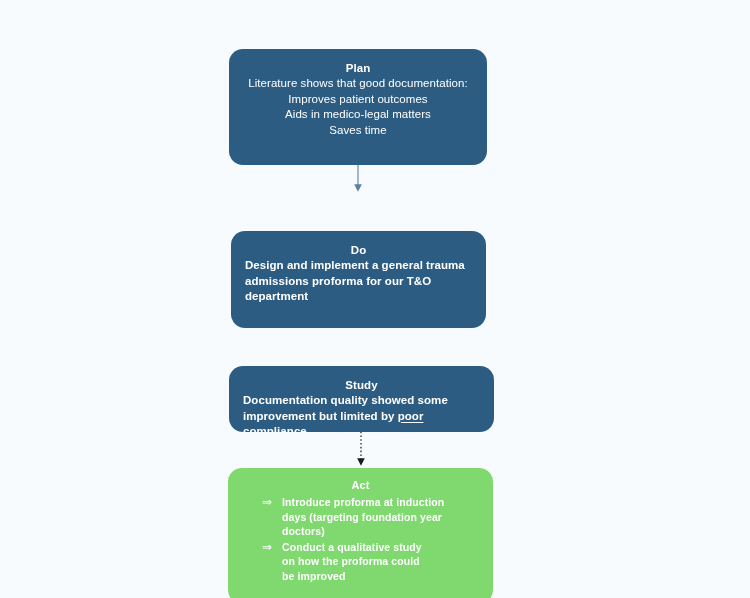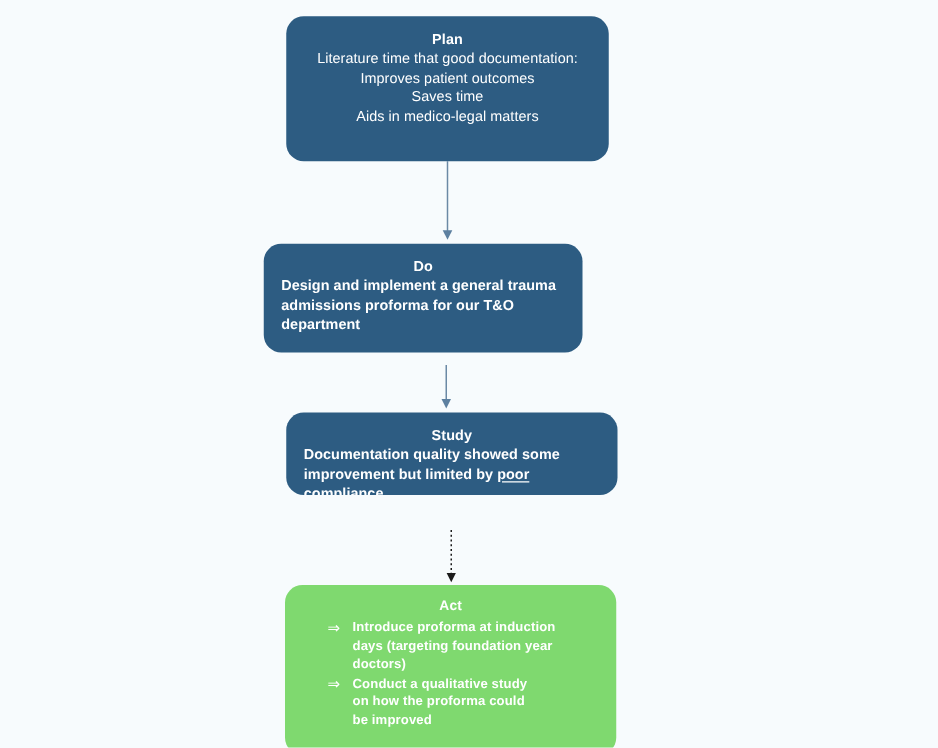--- a/index.html
+++ b/index.html
@@ -22,21 +22,21 @@
   }
 
   .node {
     position: absolute;
     box-sizing: border-box;
     border-radius: 14px;
     color: #ffffff;
     overflow: hidden;
   }
 
-  .node.blue  { background: #2d5c82; }
+  .node.blue  { background: #2d5c82; margin-top: 36px; }
   .node.green { background: #7fd96f; }
 
   .node-title {
     text-align: center;
     font-weight: bold;
     font-size: 11.5px;
     line-height: 15px;
     letter-spacing: 0.1px;
   }
 
@@ -52,22 +52,22 @@
 
   
   #node-plan {
     left: 229px; top: 13px;
     width: 258px; height: 116px;
     padding: 12px 10px 0 10px;
   }
 
   
   #node-do {
-    left: 211px; top: 195px;
-    width: 255px; height: 87px;
+    left: 231px; top: 195px;
+    width: 255px; height: 97px;
     padding: 12px 14px 0 14px;
   }
   #node-do .node-body { font-weight: bold; }
 
   
   #node-study {
     left: 229px; top: 330px;
     width: 265px; height: 66px;
     padding: 12px 14px 0 14px;
   }
@@ -140,24 +140,24 @@
 
     <line x1="357" y1="292" x2="357" y2="323" stroke="#6b89a5" stroke-width="1.2" marker-end="url(#arrow-blue)"></line>
 
     <line x1="361" y1="424" x2="361" y2="462" stroke="#1b1b1b" stroke-width="1.2" stroke-dasharray="1.6 2.2" marker-end="url(#arrow-dark)"></line>
   </svg>
 
 
   <div class="node blue" id="node-plan">
     <div class="node-title">Plan</div>
     <div class="node-body center">
-      <span class="line">Literature time that good documentation:</span>
+      <span class="line">Literature shows that good documentation:</span>
       <span class="line">Improves patient outcomes</span>
+      <span class="line">Aids in medico-legal matters</span>
       <span class="line">Saves time</span>
-      <span class="line">Aids in medico-legal matters</span>
     </div>
   </div>
 
   <div class="node blue" id="node-do">
     <div class="node-title">Do</div>
     <div class="node-body left">Design and implement a general trauma admissions proforma for our T&amp;O department</div>
   </div>
 
   <div class="node blue" id="node-study">
     <div class="node-title">Study</div>

